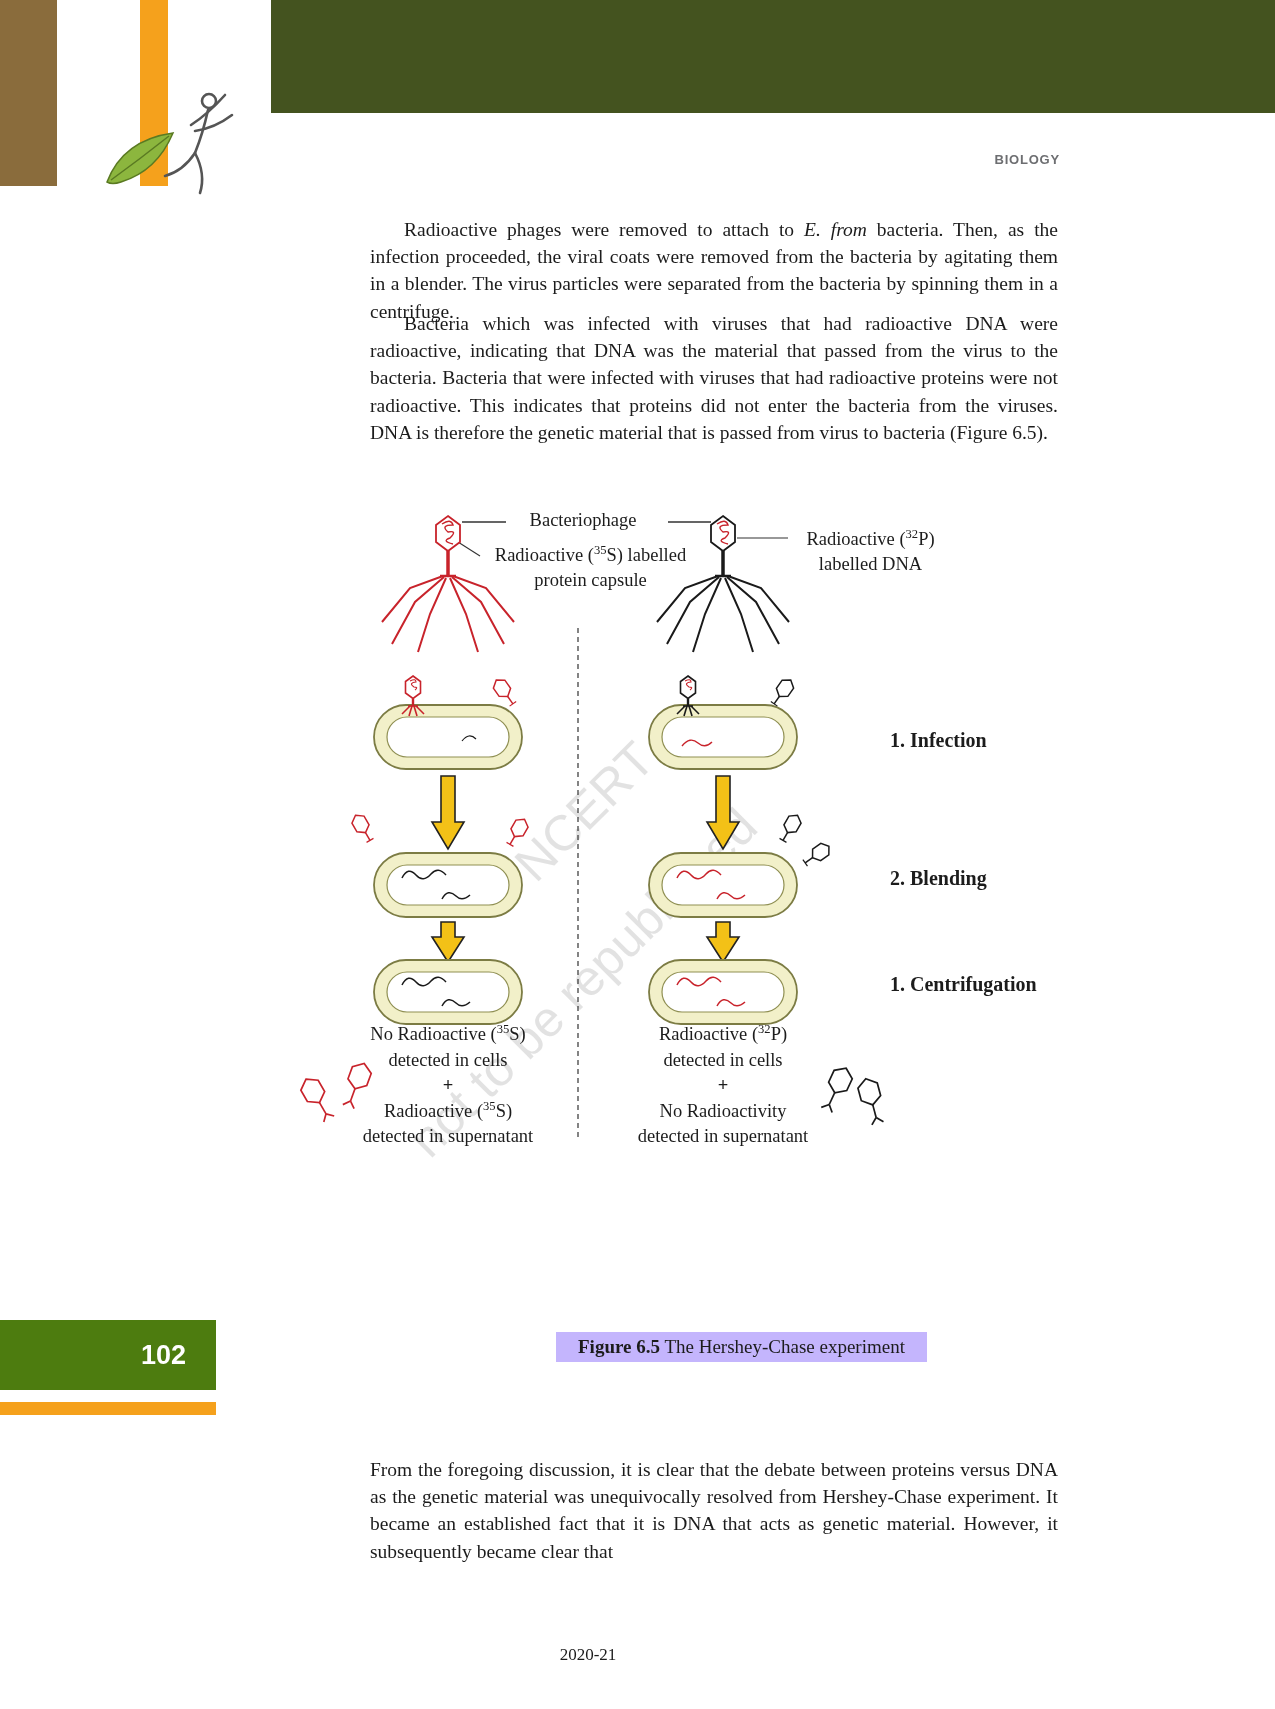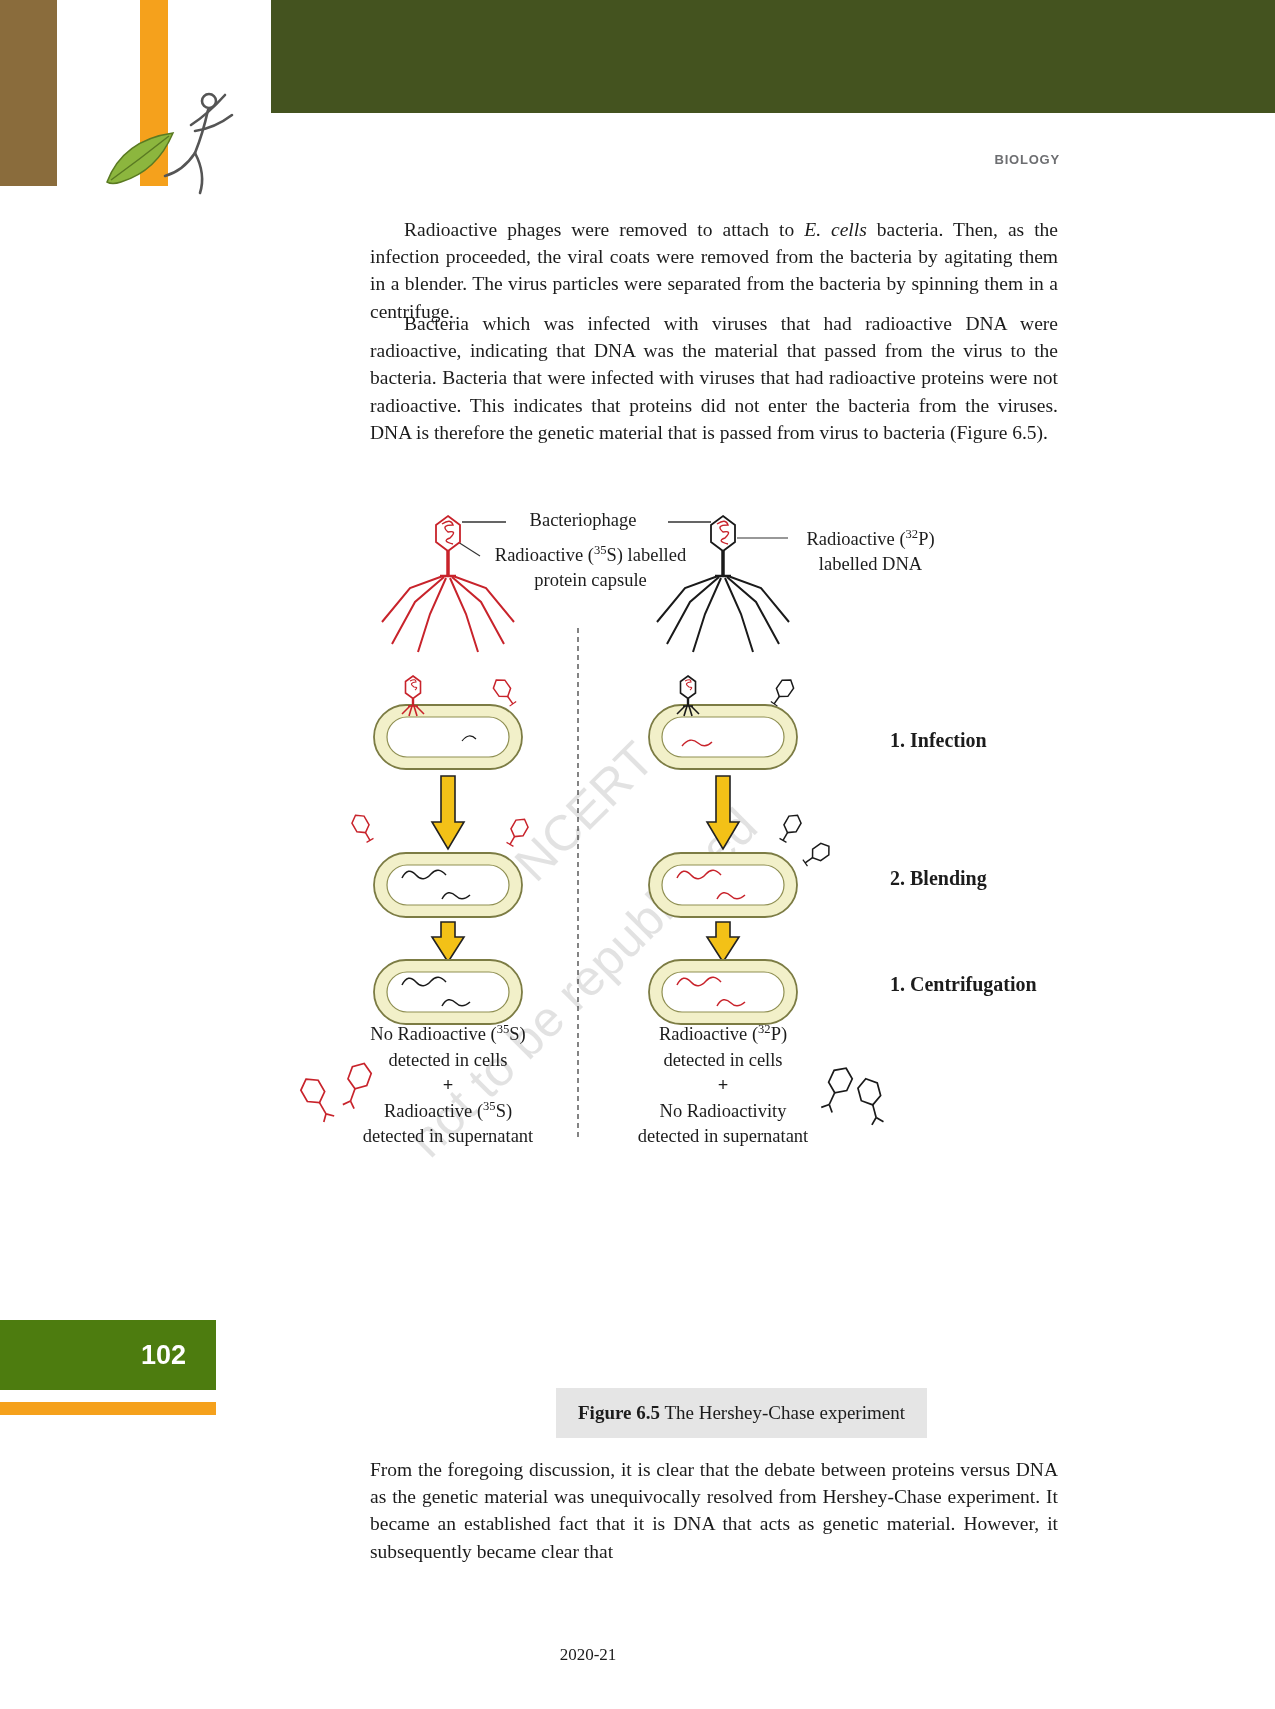--- a/index.html
+++ b/index.html
@@ -28,21 +28,21 @@
   #right-phage-label{left:788px;top:527px;width:165px;}
   .step{position:absolute;left:890px;font-weight:bold;font-size:20px;}
   #step-1{top:729px;}
   #step-2{top:867px;}
   #step-3{top:973px;}
   .results{position:absolute;width:270px;text-align:center;font-size:18.5px;line-height:25.5px;}
   #left-results{left:313px;top:1022px;}
   #right-results{left:588px;top:1022px;}
   .plus{font-weight:bold;}
   sup{font-size:68%;vertical-align:super;line-height:0;}
-  .caption{position:absolute;left:556px;top:1388px;background:#e5e5e5;padding:14px 22px;font-size:19px;}
+  .caption{position:absolute;left:556px;top:1332px;background:#c4b5fd;padding:4px 22px;font-size:19px;}
   
   .pagenum-box{position:absolute;left:0;top:1320px;width:216px;height:70px;background:#4d7c0f;
                display:flex;align-items:center;justify-content:flex-end;box-sizing:border-box;
                padding-right:30px;color:#ffffff;font-family:"Liberation Sans",sans-serif;
                font-size:27px;font-weight:bold;}
   .pagenum-bar{position:absolute;left:0;top:1402px;width:216px;height:13px;background:#f5a11c;}
   .footer{position:absolute;left:0;top:1645px;width:1176px;text-align:center;font-size:17px;}
 </style>
 </head>
 <body>
@@ -61,21 +61,21 @@
       <path d="M113,25 Q108,48 100,68"></path>
       <path d="M96,40 Q113,29 130,10"></path>
       <path d="M100,46 Q120,43 137,30"></path>
       <path d="M100,68 Q88,86 70,91"></path>
       <path d="M100,68 Q111,89 105,108"></path>
     </g>
   </svg>
 
   <div class="biology">BIOLOGY</div>
 
-  <p class="par indent" id="p1"><span>Radioactive phages were removed to attach to </span><i>E. cells</i><span> bacteria. Then, as the infection proceeded, the viral coats were removed from the bacteria by agitating them in a blender. The virus particles were separated from the bacteria by spinning them in a centrifuge.</span></p>
+  <p class="par indent" id="p1"><span>Radioactive phages were removed to attach to </span><i>E. from</i><span> bacteria. Then, as the infection proceeded, the viral coats were removed from the bacteria by agitating them in a blender. The virus particles were separated from the bacteria by spinning them in a centrifuge.</span></p>
 
   <p class="par indent" id="p2">Bacteria which was infected with viruses that had radioactive DNA were radioactive, indicating that DNA was the material that passed from the virus to the bacteria. Bacteria that were infected with viruses that had radioactive proteins were not radioactive. This indicates that proteins did not enter the bacteria from the viruses. DNA is therefore the genetic material that is passed from virus to bacteria (Figure 6.5).</p>
 
   <svg class="fig-svg" viewBox="0 0 800 660">
     <defs>
       <g id="bact">
         <rect x="-74" y="-32" width="148" height="64" rx="32" fill="#f2f0c9" stroke="#7c7c44" stroke-width="1.8"></rect>
         <rect x="-61" y="-20" width="122" height="40" rx="20" fill="#ffffff" stroke="#8f8f52" stroke-width="1.2"></rect>
       </g>
       <g id="phL" fill="none" stroke-width="2">

